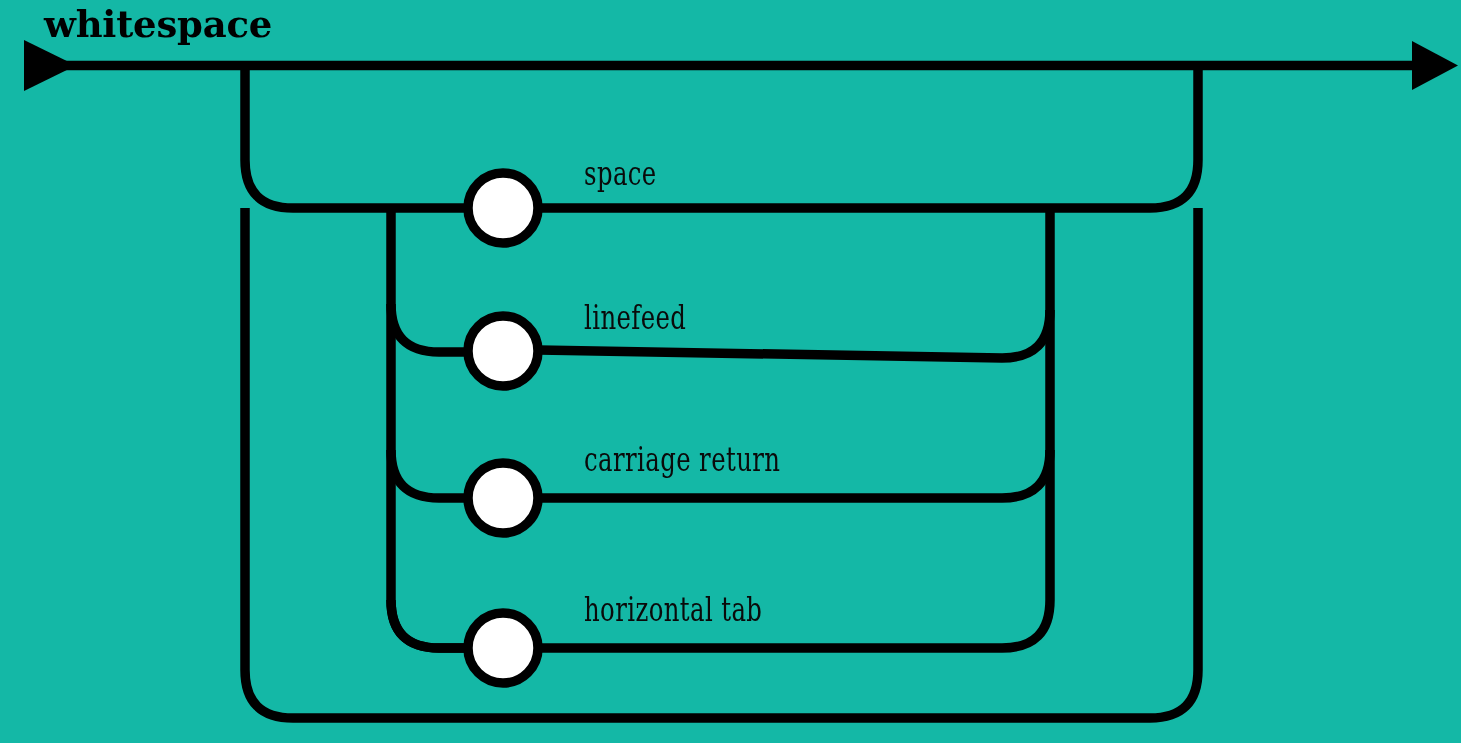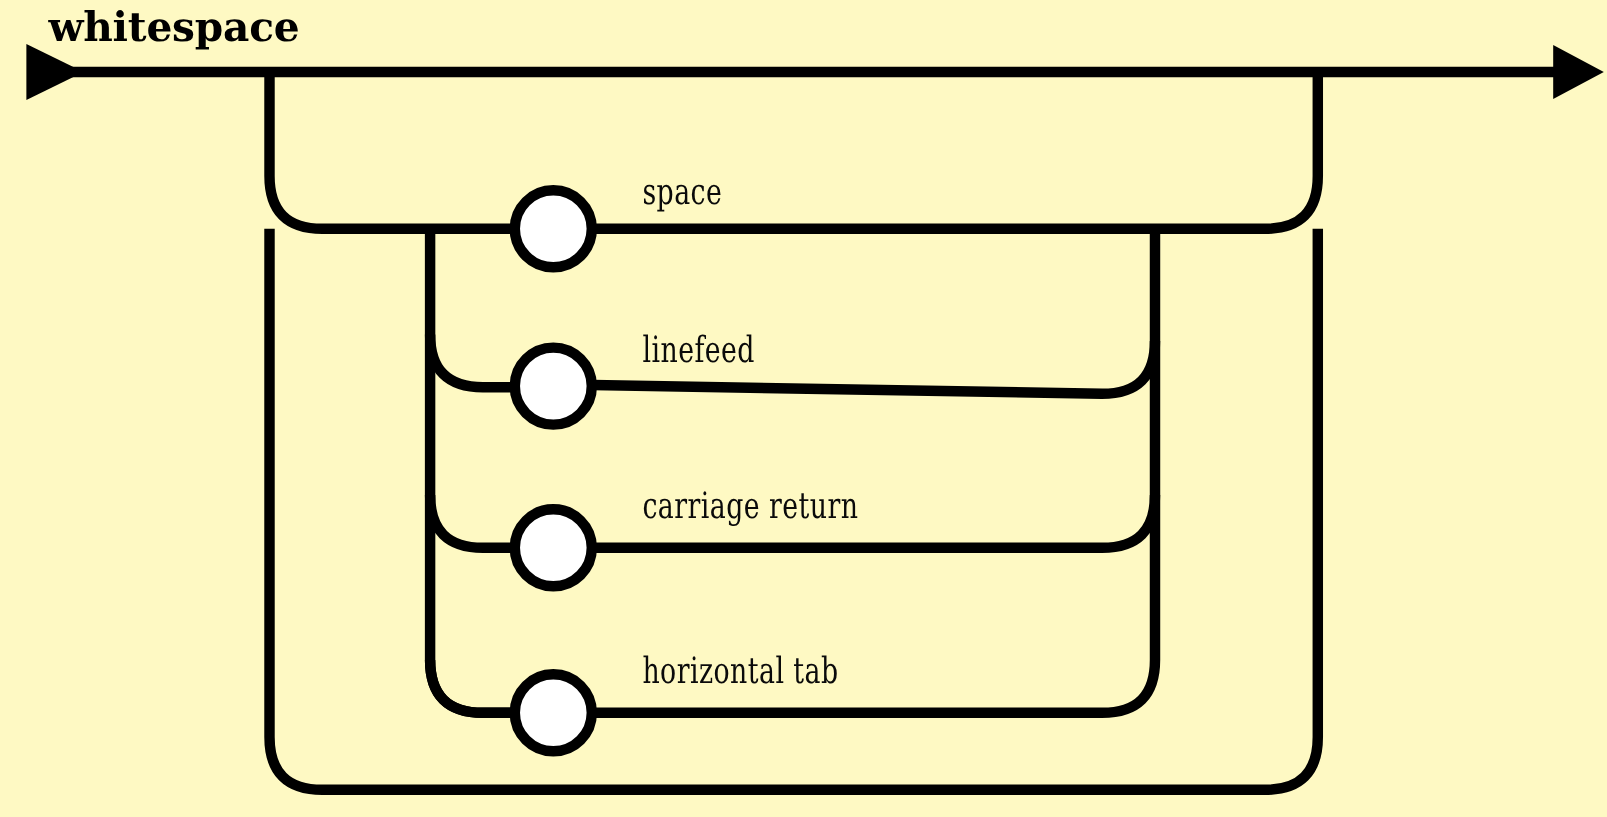--- a/index.html
+++ b/index.html
@@ -11,21 +11,21 @@
     width: 1461px;
     height: 743px;
     background: #f9eee3;
     font-family: "Liberation Serif", "DejaVu Serif", serif;
     overflow: hidden;
   }
   #diagram-root {
     position: relative;
     width: 1461px;
     height: 743px;
-    background: #fef9c3;
+    background: #14b8a6;
   }
   #railroad-svg {
     position: absolute;
     left: 0;
     top: 0;
     width: 1461px;
     height: 743px;
     display: block;
   }
   .diagram-title {

